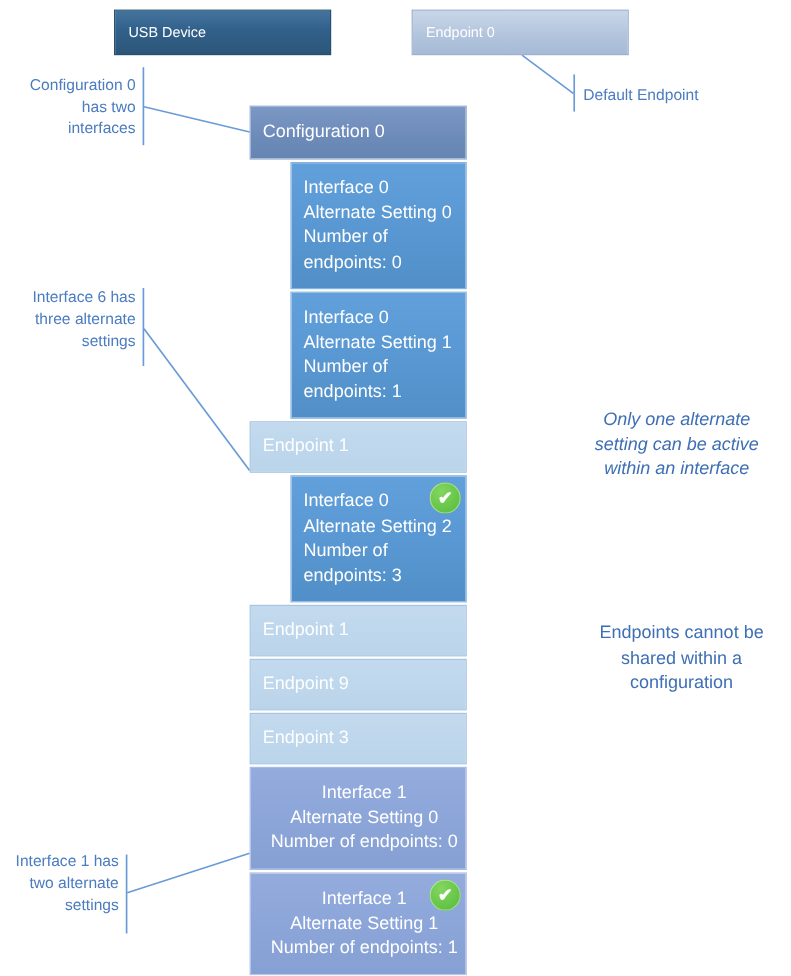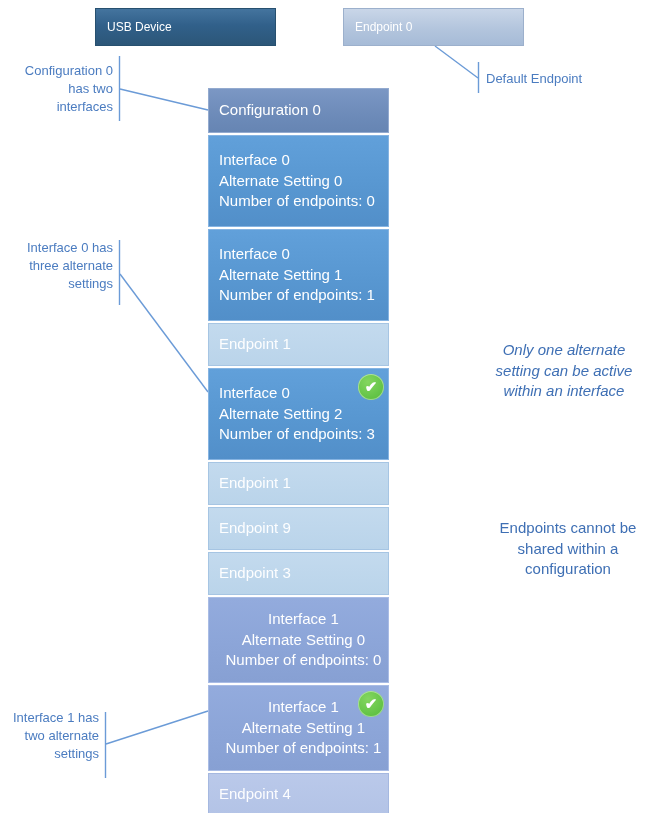--- a/index.html
+++ b/index.html
@@ -42,23 +42,24 @@
     padding-left:10px;
     color:#ffffff;font-size:15px;
   }
   .sbox .row{line-height:20.5px;}
   .config{
     height:45px;
     background:linear-gradient(180deg,#7b97c4 0%,#6d8bb9 60%,#6685b3 100%);
     border:1px solid #93aacf;
   }
   .iface0{
-    height:92px;
+    height:106px;
     background:linear-gradient(180deg,#61a0da 0%,#5897d1 55%,#528fc9 100%);
     border:1px solid #86b4e2;
+    margin-left:34px;
   }
   .iface1{
     height:86px;
     background:linear-gradient(180deg,#93abdd 0%,#8ca5d8 55%,#87a0d3 100%);
     border:1px solid #a9bce5;
     align-items:center;
   }
   .epblue{
     height:43px;
     background:linear-gradient(180deg,#c3daee 0%,#bad4ea 100%);
@@ -127,21 +128,21 @@
   </div>
 
   <div class="topbox ep0">
     <span>Endpoint 0</span>
   </div>
 
   <div class="callout co-right co-config">Configuration 0
 has two
 interfaces</div>
 
-  <div class="callout co-right co-if0">Interface 0 has
+  <div class="callout co-right co-if0">Interface 6 has
 three alternate
 settings</div>
 
   <div class="callout co-right co-if1">Interface 1 has
 two alternate
 settings</div>
 
   <div class="callout co-default">Default Endpoint</div>
 
   <div class="note note1">Only one alternate

